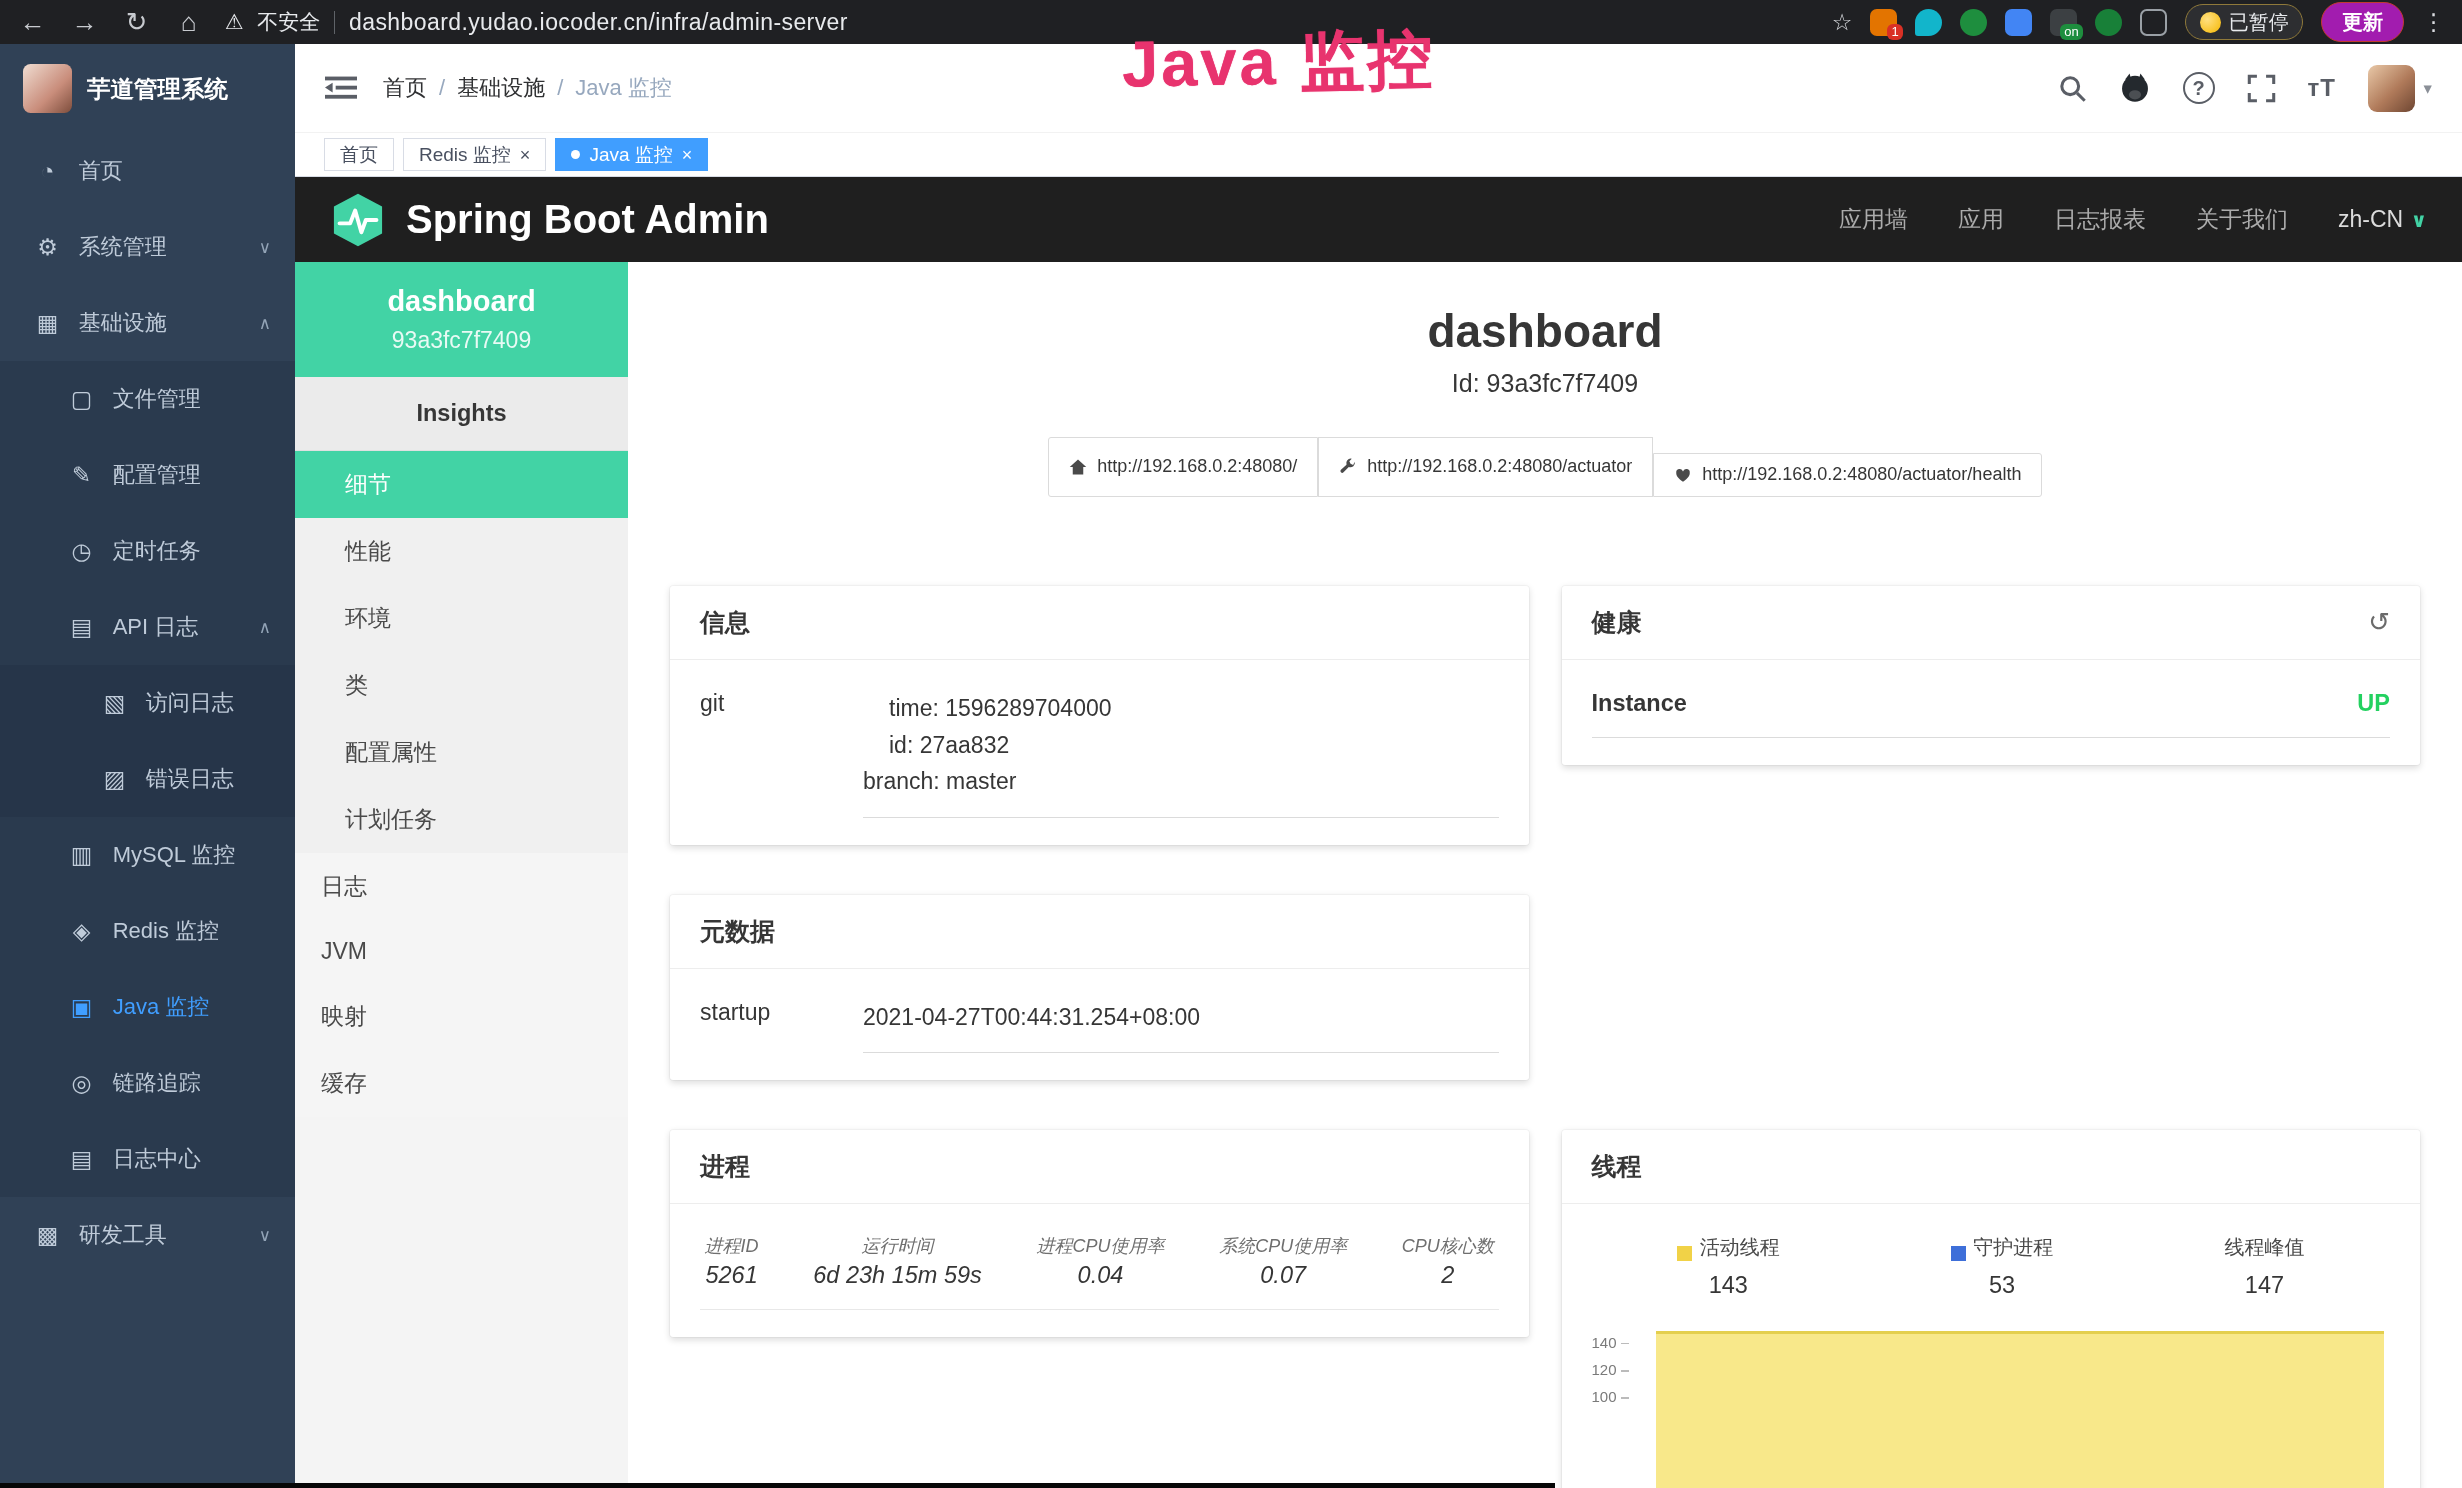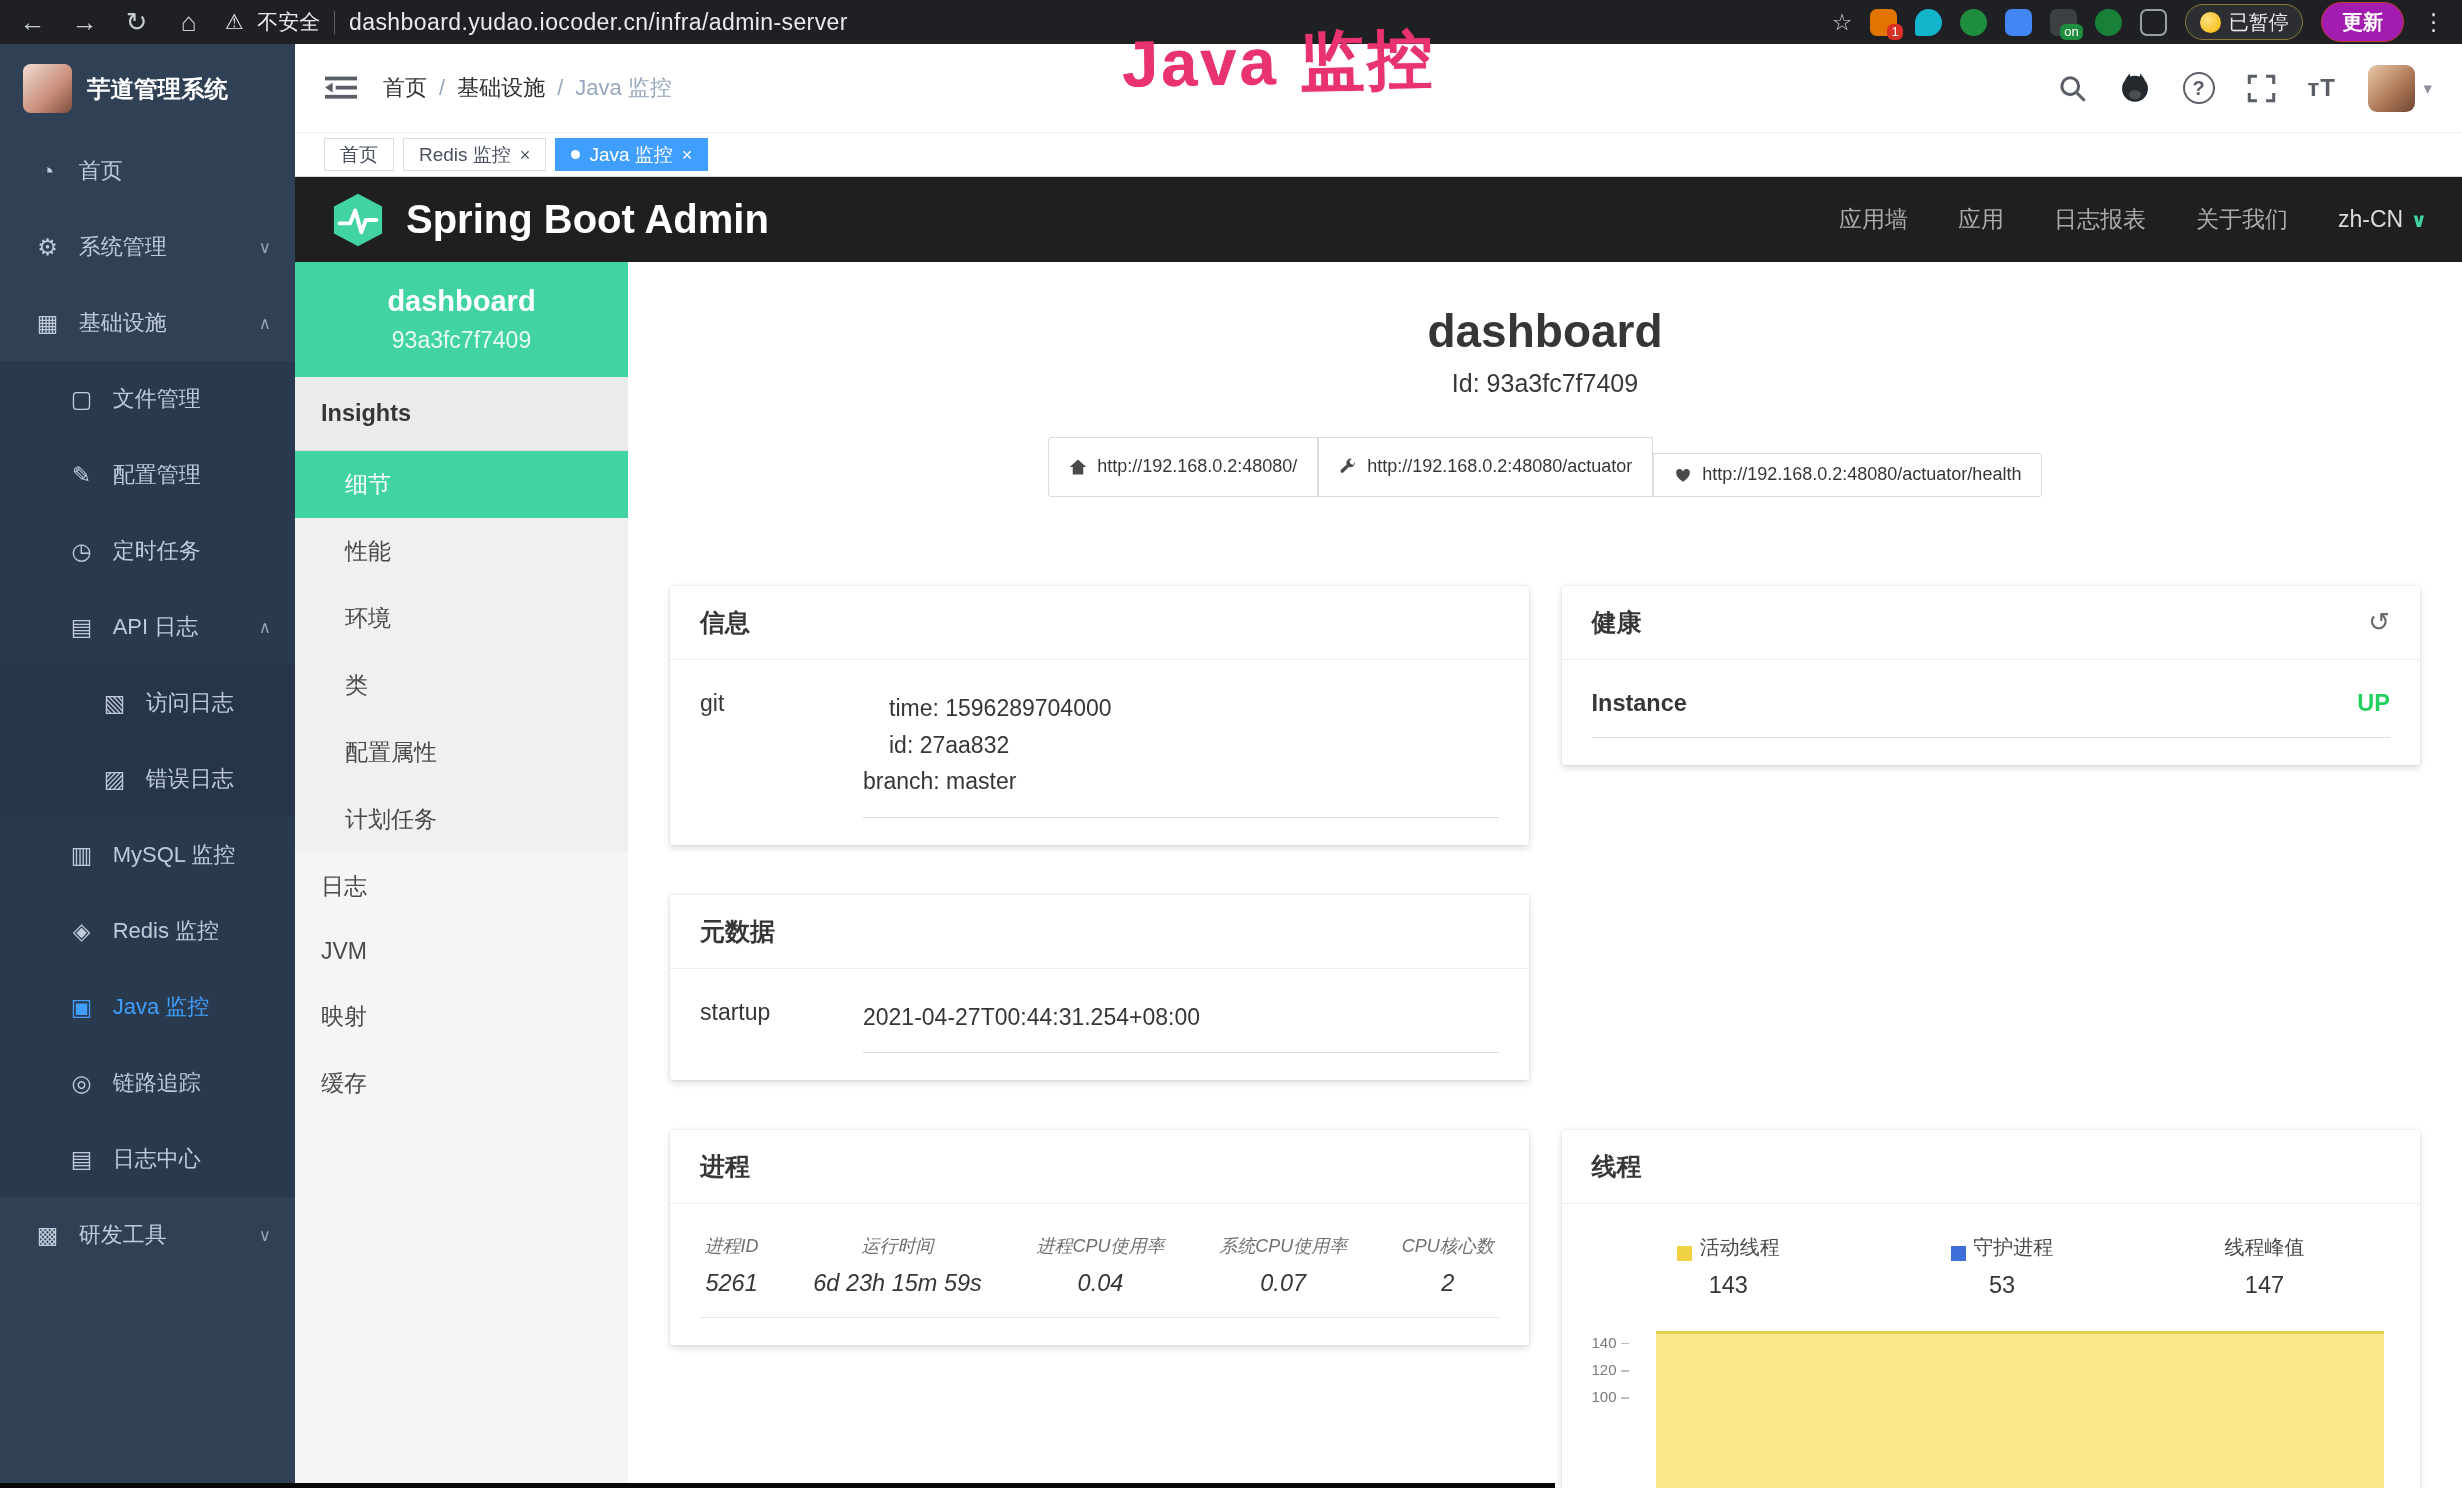--- a/index.html
+++ b/index.html
@@ -98,21 +98,21 @@
   .sba-lang { color: #dcdcdc; display: flex; align-items: center; gap: 7.6px; }
   .sba-lang .chev-green { color: #42d3a5; font-size: 20px; font-weight: bold; }
 
   
   .sba-body { flex: 1; display: flex; min-height: 0; background: #fff; }
   .sba-side { width: 333px; flex: 0 0 333px; background: #f4f4f4; color: #4a4a4a; overflow: hidden; }
   .inst-head { background: #42d3a5; color: #fff; padding: 23px 15px; text-align: center; }
   .inst-name { font-weight: bold; font-size: 29px; margin-bottom: 9px; }
   .inst-id { font-size: 23px; color: rgba(255,255,255,.88); }
   .m-group { padding: 23px 26px; font-weight: bold; font-size: 23.5px; color: #363636;
-             background: #ebebeb; border-bottom: 0.8px solid #e0e0e0; }
+             background: #ebebeb; border-bottom: 0.8px solid #e0e0e0; text-align: center; }
   .m-item { padding: 18px 26px 18px 50px; font-size: 23px; background: #f0f0f0; cursor: pointer; }
   .m-item.root { padding-left: 26px; background: #f5f5f5; }
   .m-item.active { background: #42d3a5; color: #fff; }
 
   
   .sba-main { flex: 1; min-width: 0; overflow: hidden; padding: 42px 42px 0; background: #fff; }
   .main-title { text-align: center; font-size: 46px; font-weight: bold; color: #363636; }
   .main-sub { text-align: center; font-size: 25px; color: #363636; margin-top: 10.6px; }
   .links-row { margin-top: 39px; display: flex; justify-content: center; }
   .link-btn { display: inline-flex; align-items: center; gap: 10.6px; border: 0.8px solid #dbdbdb;
@@ -138,21 +138,21 @@
   .health-row { display: flex; justify-content: space-between; align-items: center;
                 border-bottom: 0.8px solid #dbdbdb; padding-bottom: 20px; }
   .health-name { font-size: 23.5px; font-weight: bold; color: #363636; }
   .health-up { font-size: 23.5px; font-weight: bold; color: #23d160; }
   .hist-ico { font-size: 26px; color: #6b6b6b; }
 
   .proc-row { display: flex; justify-content: space-between; border-bottom: 0.8px solid #e8e8e8;
               padding: 0 4.6px 20px; }
   .proc-col { text-align: center; font-style: italic; }
   .proc-lbl { font-size: 18px; color: #6f6f6f; }
-  .proc-val { font-size: 23.5px; color: #363636; margin-top: 12px; }
+  .proc-val { font-size: 23.5px; color: #363636; margin-top: 4px; }
 
   .legend-row { display: flex; justify-content: space-around; }
   .legend { text-align: center; }
   .legend-top { display: flex; align-items: flex-end; gap: 7.6px; justify-content: center;
                 font-size: 20px; color: #4a4a4a; }
   .swatch { width: 15px; height: 15px; display: inline-block; }
   .sw-yellow { background: #f1d247; }
   .sw-blue { background: #3e6fd9; }
   .legend-val { font-size: 23.5px; color: #363636; margin-top: 10.6px; }
 

